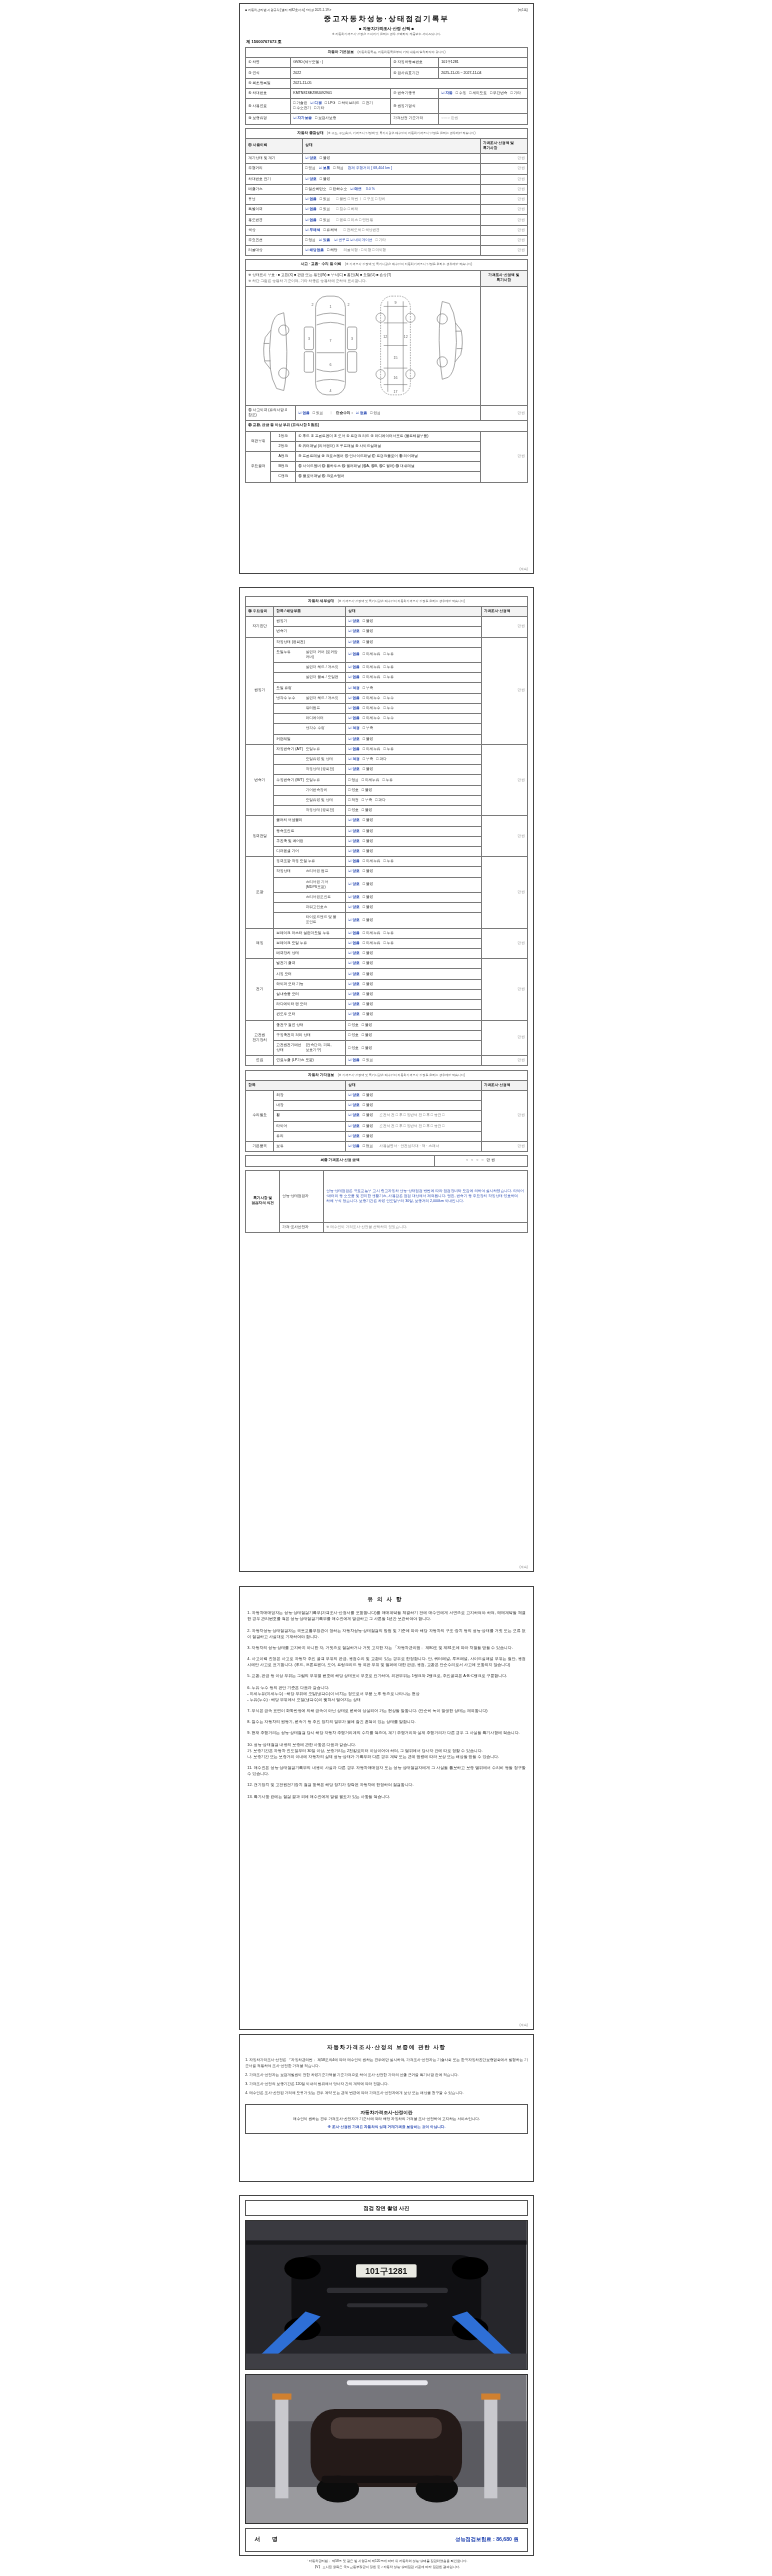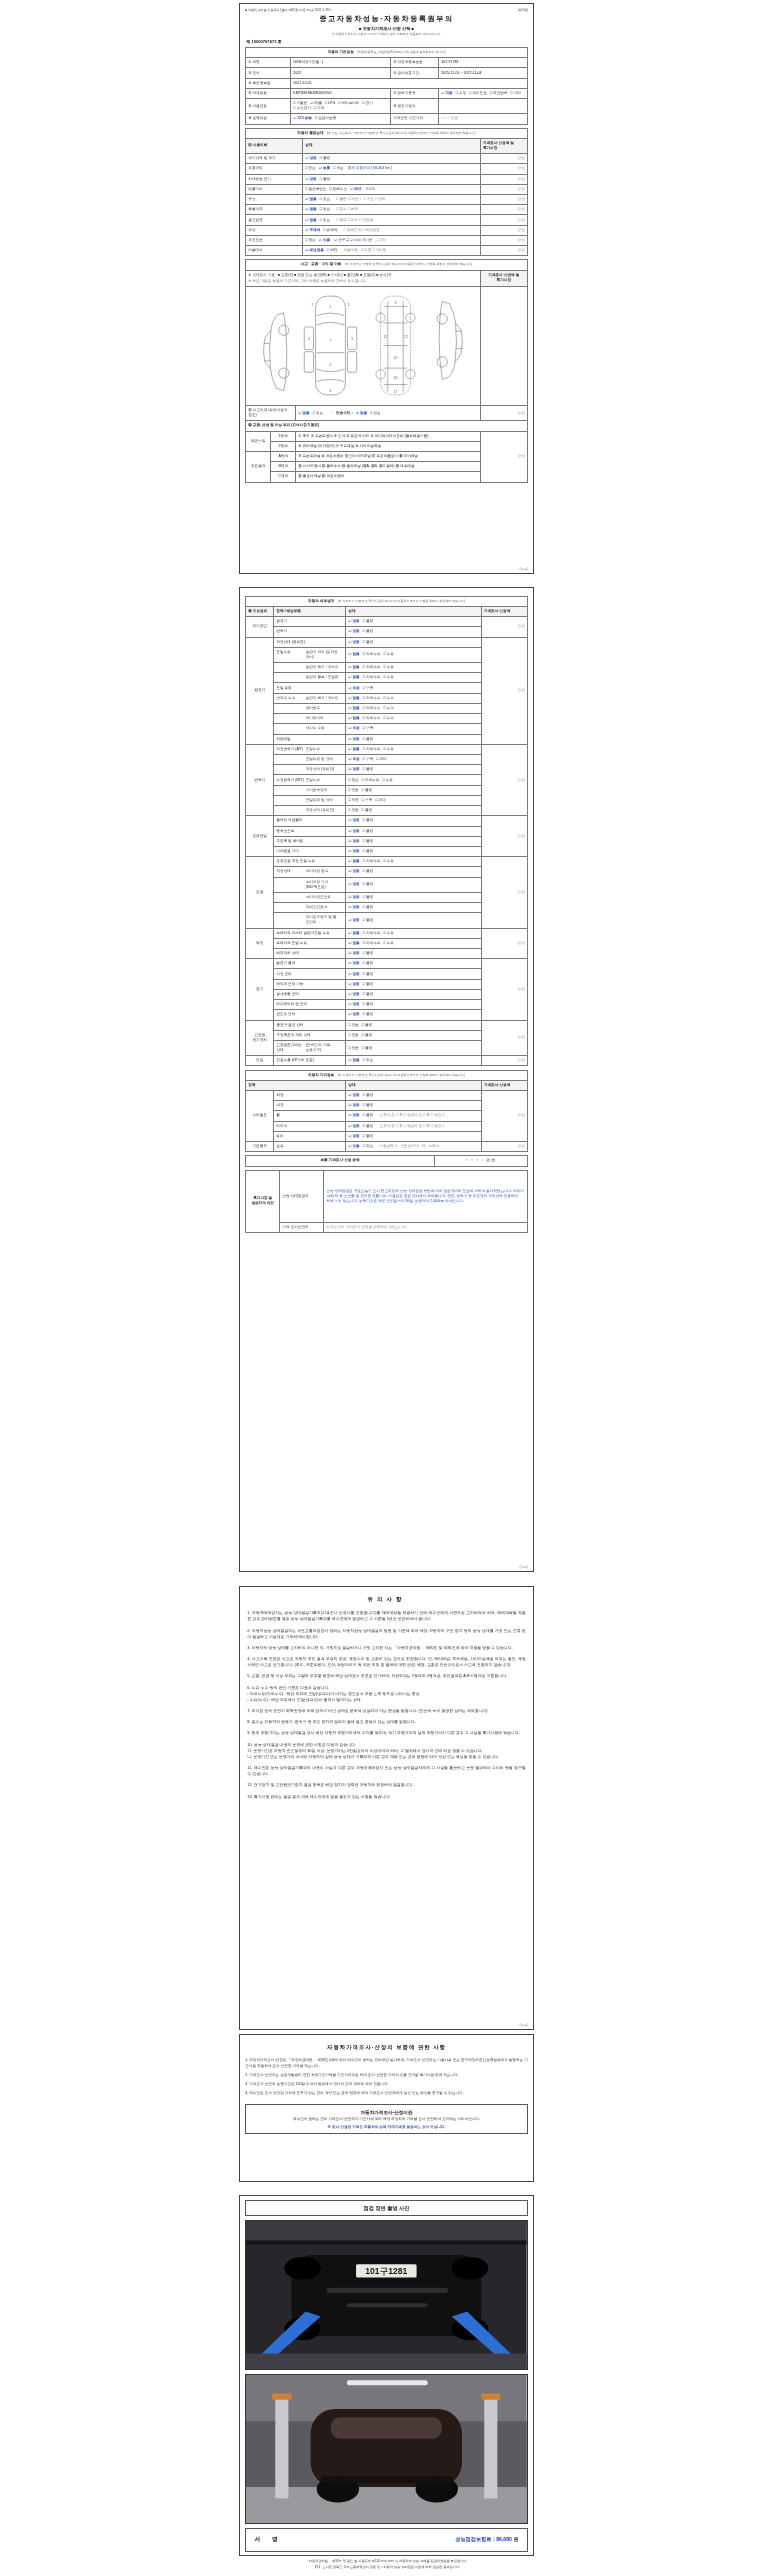--- a/index.html
+++ b/index.html
@@ -85,21 +85,21 @@
 </head>
 <body>
 
 <div class="doc">
 
   <div class="page p1">
     <div class="topline">
       <span>■ 자동차관리법 시행규칙 [별지 제82호서식] &lt;개정 2021.1.19.&gt;</span>
       <span>(제1쪽)</span>
     </div>
-    <div class="title">중고자동차성능·자동차등록원부의</div>
+    <div class="title">중고자동차성능·상태점검기록부</div>
     <div class="subtitle">■ 자동차가격조사·산정 선택 ■</div>
     <div class="subnote">※ 자동차가격조사·산정은 소비자가 원하는 경우 선택하여 제공받는 서비스입니다.</div>
     <div class="docno">제 15000767673 호</div>
 
     <table class="t basic">
       <colgroup>
           <col style="width:45px">
           <col style="width:100px">
           <col style="width:48px">
           <col>

